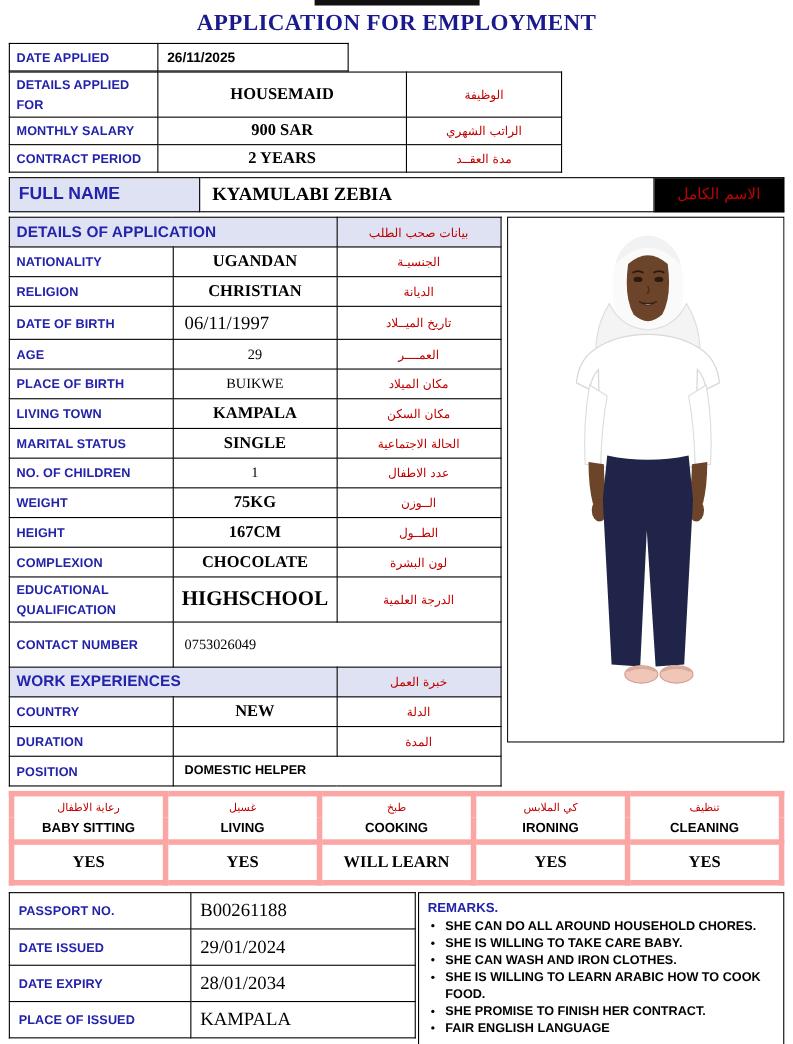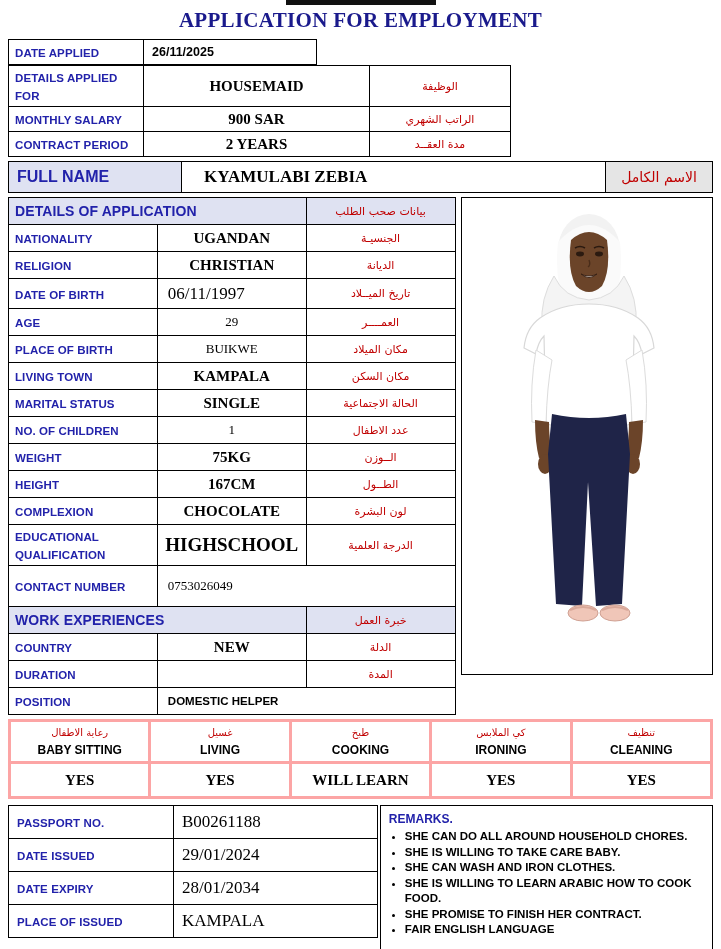--- a/index.html
+++ b/index.html
@@ -96,24 +96,24 @@
     color: #2222aa;
     font-family: "Liberation Sans", sans-serif;
     font-weight: bold;
     font-size: 16px;
     padding-left: 8px;
   }
   .fullname-value {
     font-family: "Liberation Serif", serif;
     font-size: 17px;
     font-weight: bold;
-    padding-left: 22px;
+    padding-left: 11px;
   }
   .fullname-arabic {
-    background: #e5e5e5;
+    background: #000000;
     color: #c00000;
     font-family: "DejaVu Sans", sans-serif;
     font-size: 14px;
     text-align: center;
     direction: rtl;
   }
 
   
   .mid-wrap {
     display: flex;
@@ -149,21 +149,21 @@
     background: #ffffff;
   }
 
   
   .skills {
     width: 100%;
     table-layout: fixed;
     margin-top: 4px;
   }
   .skills td {
-    border: 3px solid #fca5a5;
+    border: 5px solid #fca5a5;
     vertical-align: middle;
   }
   .skill-ar {
     height: 16px;
     text-align: center;
     color: #c00000;
     font-family: "DejaVu Sans", sans-serif;
     font-size: 10px;
     border-bottom: none !important;
     padding-top: 2px;

